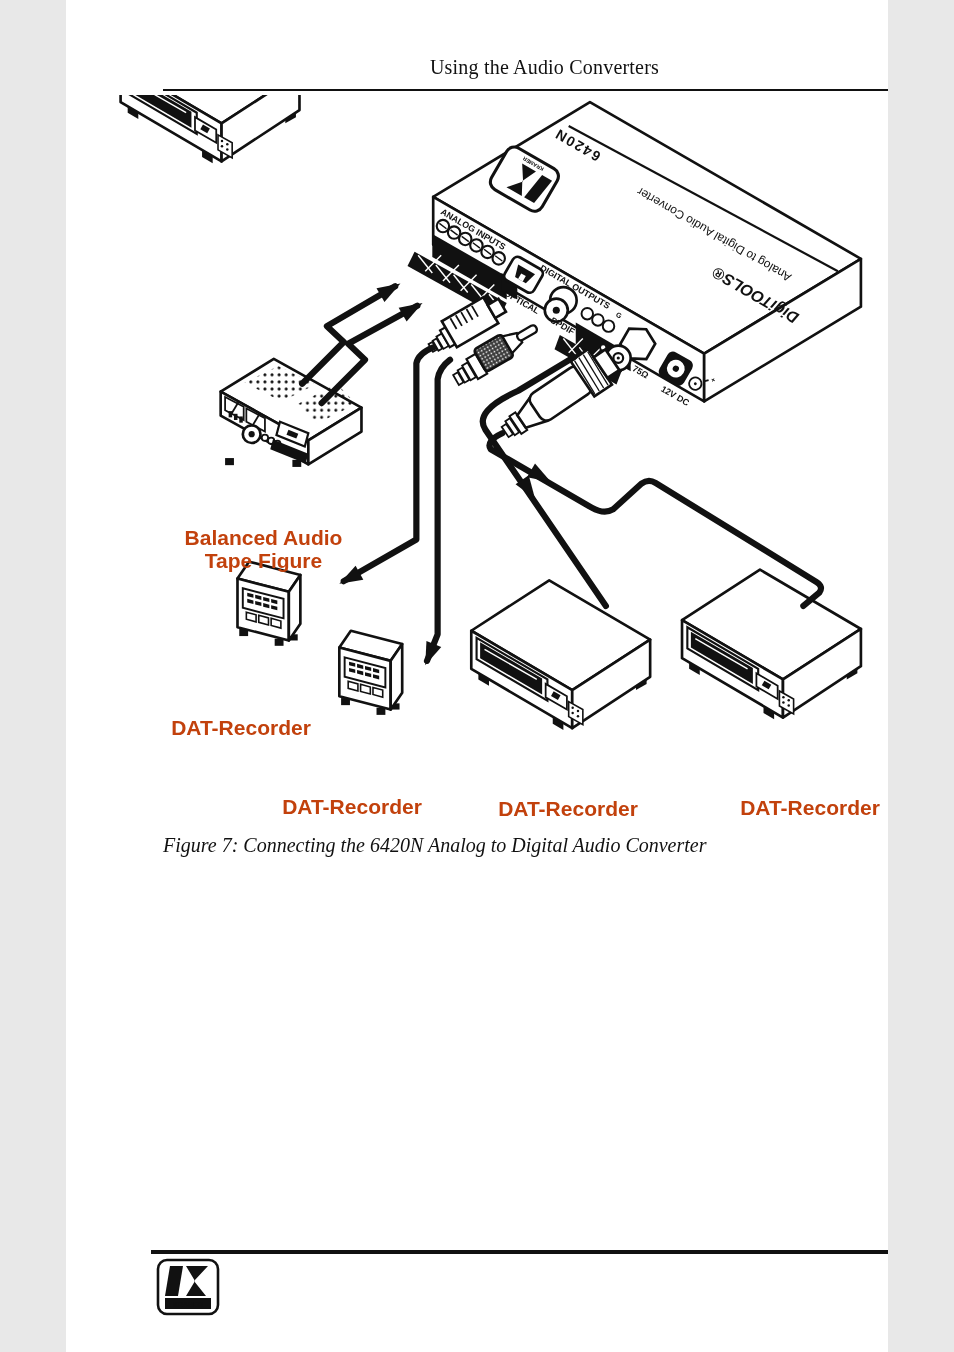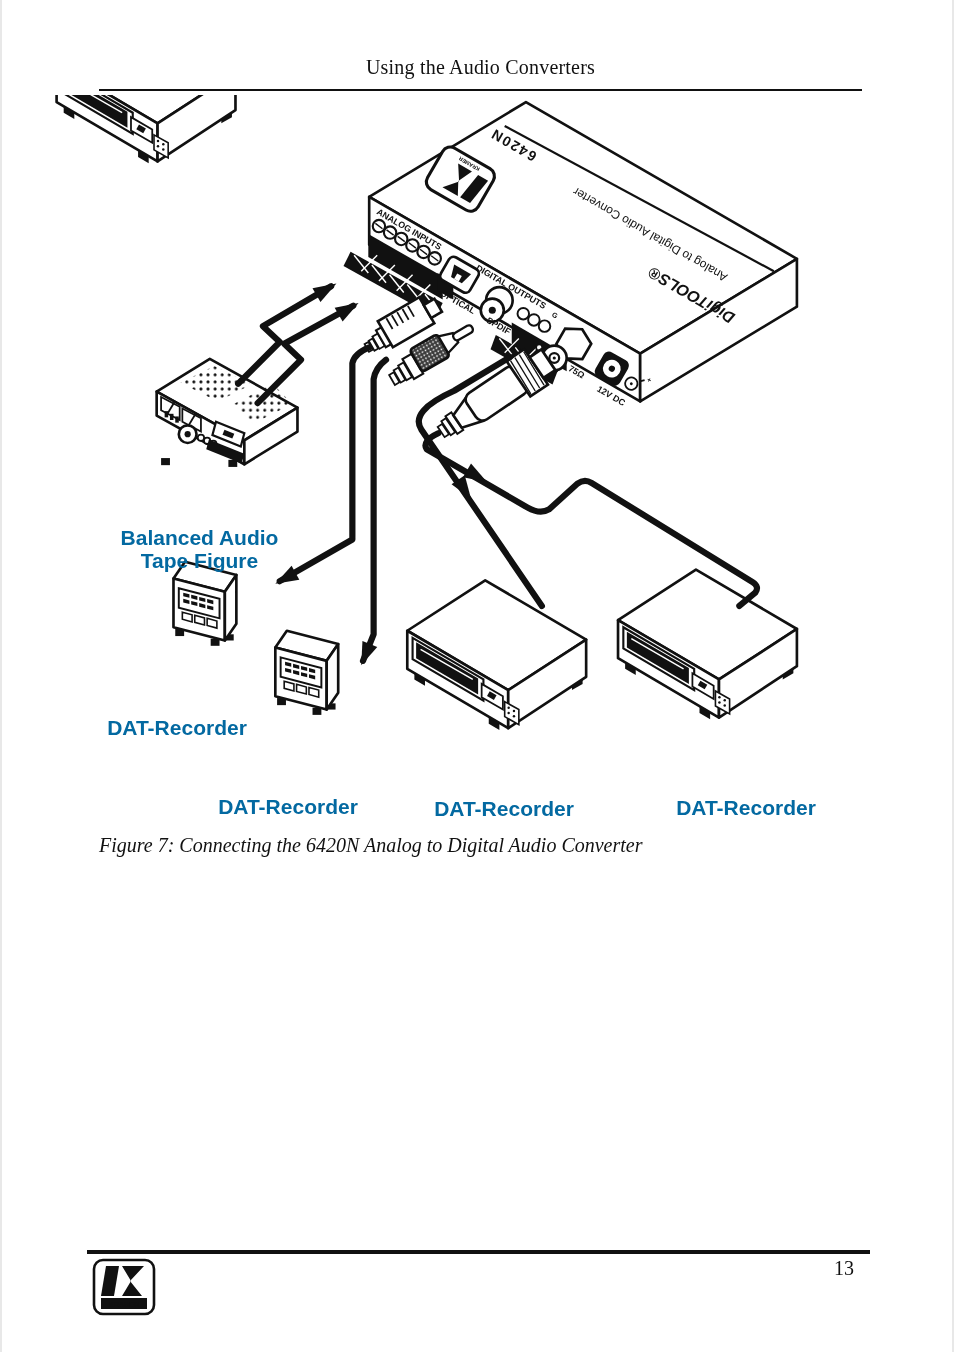--- a/index.html
+++ b/index.html
@@ -1,23 +1,23 @@
 <!DOCTYPE html>
 <html><head>
 <meta charset="utf-8">
 <style>
   html,body{margin:0;padding:0;background:#e8e8e8;}
-  .page{position:relative;width:950px;height:1352px;background:#ffffff;margin:0 auto;overflow:hidden;
+  .page{position:relative;width:822px;height:1352px;background:#ffffff;margin:0 auto;overflow:hidden;
         font-family:"Liberation Serif",serif;color:#111;}
   .header-title{position:absolute;top:56px;left:97px;width:763px;text-align:center;
         font-size:20px;letter-spacing:.2px;}
   .header-rule{position:absolute;top:89px;left:97px;width:763px;height:2px;background:#111;}
   .diagram-svg{position:absolute;left:0;top:95px;}
   .dev-label{position:absolute;text-align:center;font-family:"Liberation Sans",sans-serif;
-        font-weight:bold;font-size:21px;line-height:23px;color:#0369a1;}
+        font-weight:bold;font-size:21px;line-height:23px;color:#c2410c;}
   .caption{position:absolute;top:834px;left:97px;width:763px;text-align:left;
         font-style:italic;font-size:20px;}
   .footer-rule{position:absolute;top:1250px;left:85px;width:783px;height:4px;background:#111;}
   .footer-logo{position:absolute;left:90px;top:1258px;}
   .page-number{position:absolute;top:1257px;left:760px;width:92px;text-align:right;font-size:20px;}
   svg text{font-family:"Liberation Sans",sans-serif;fill:#111;}
   .panel-lbl{font-weight:bold;}
 </style>
 </head>
 <body>

